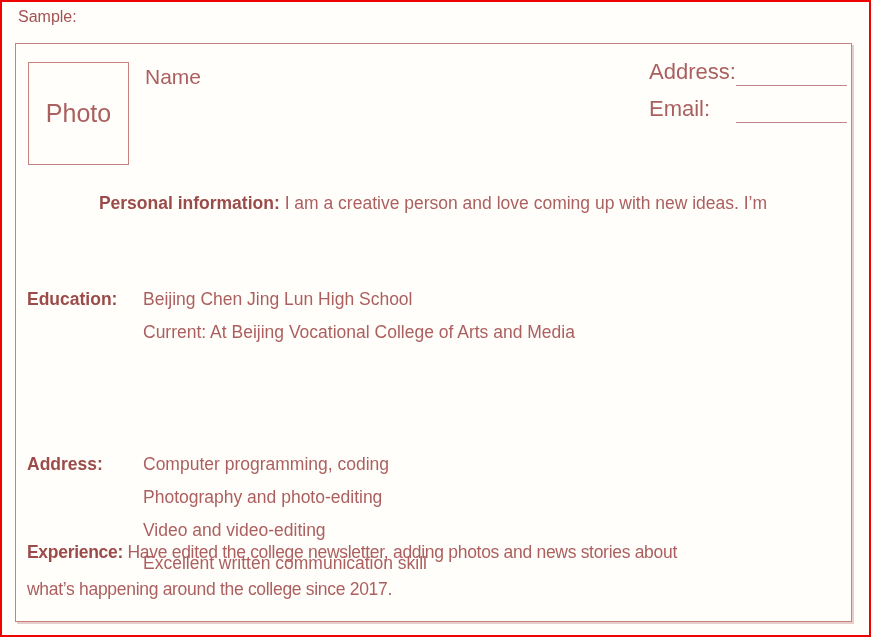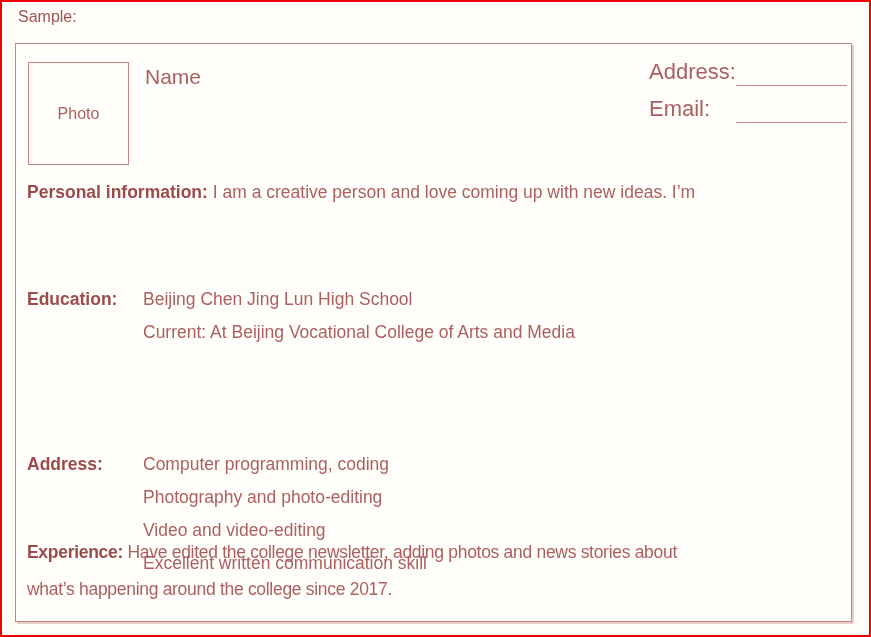--- a/index.html
+++ b/index.html
@@ -13,39 +13,39 @@
     font-size:16px;font-weight:normal;color:#a35252;
   }
   .resume-box{
     position:absolute;left:13px;top:41px;width:837px;height:579px;
     box-sizing:border-box;border:1px solid #c5837f;
     box-shadow:2px 2px 0 #e9cdca;
   }
   .photo-box{
     position:absolute;left:12px;top:18px;width:99px;height:101px;
     border:1px solid #c5837f;display:flex;align-items:center;justify-content:center;
-    color:#ab6060;font-size:16px;
+    color:#ab6060;font-size:25px;
   }
   .name{
     position:absolute;left:129px;top:20px;
     font-size:21px;line-height:26px;color:#ab6060;
   }
   .contact{
     position:absolute;top:20px;right:4px;width:198px;
     font-size:22px;color:#ab6060;
   }
   .contact-row{display:flex;align-items:flex-end;height:21px;margin-bottom:16px;}
   .contact-row .clabel{width:87px;}
   .contact-row .cline{flex:1;height:0;border-bottom:1px solid #bf8486;margin-bottom:-1px;}
   .sec{
     position:absolute;left:11px;width:812px;
     font-size:17.5px;color:#ac5f5f;
   }
   .sec b{font-weight:bold;color:#9c4b4b;}
-  .sec-personal{top:130px;line-height:37px;}
+  .sec-personal{top:141px;line-height:37px;text-align:center;}
   .sec-education{top:239px;line-height:33px;}
   .sec-skills{top:338px;line-height:33px;}
   .sec-experience{top:490px;line-height:37px;letter-spacing:-0.3px;}
   .hang{padding-left:116px;position:relative;}
   .hang .hlabel{position:absolute;left:0;top:0;}
 </style>
 </head>
 <body>
 
 <div class="sample-label">Sample:</div>

